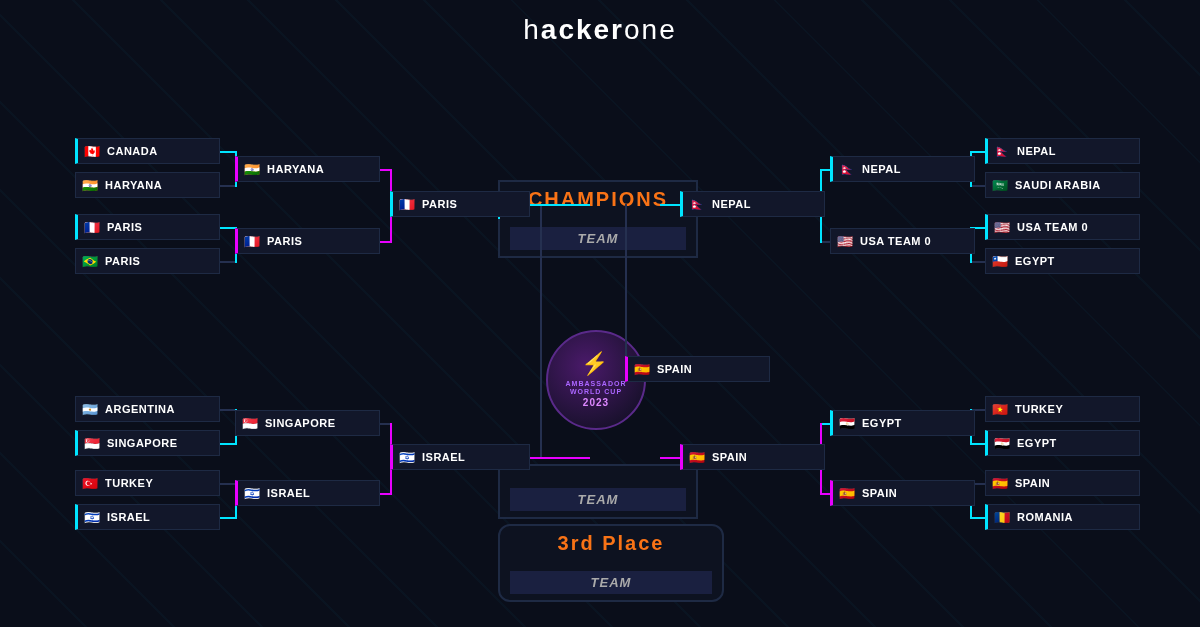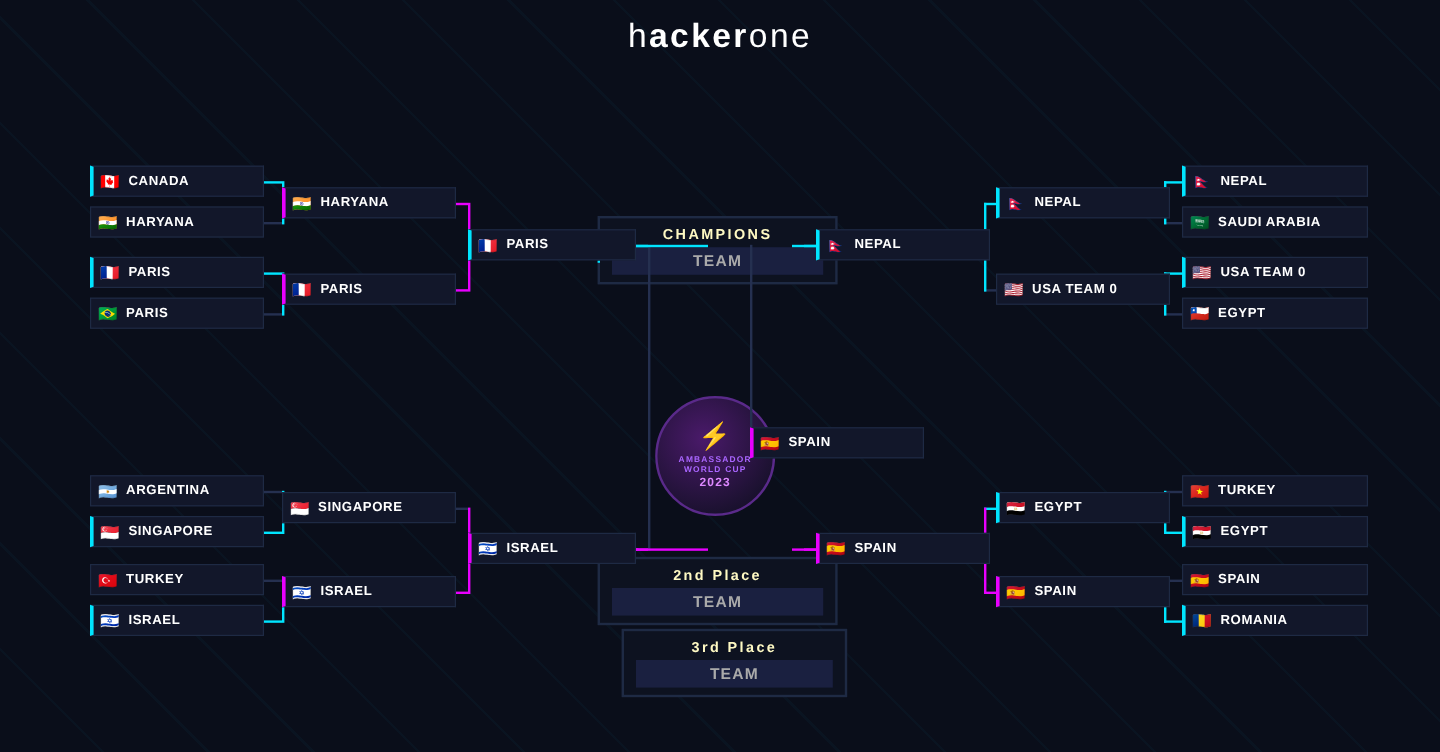--- a/index.html
+++ b/index.html
@@ -77,33 +77,34 @@
 
     
     .center-box {
       position: absolute;
       background: #0d1220;
       border: 2px solid #1e2a44;
       text-align: center;
       padding: 6px 10px;
     }
     .center-box .label {
-      font-size: 12px;
+      font-size: 20px;
       font-weight: 900;
       letter-spacing: 2px;
-      color: #fef9c3;
+      color: #f97316;
     }
     .center-box .team-name {
       background: #1a2040;
       padding: 4px 20px;
       font-size: 13px;
       font-weight: 700;
       letter-spacing: 1px;
-      margin-top: 4px;
+      margin-top: 16px;
       color: #aaa;
+      font-style: italic;
     }
 
     
     .logo-center {
       position: absolute;
       width: 120px;
       height: 120px;
       display: flex;
       flex-direction: column;
       align-items: center;
@@ -288,24 +289,23 @@
       <span>SPAIN</span>
     </div>
     <div class="line" style="top: 152px; left: 670px; width: 10px; height: 2px; background: rgb(0, 229, 255);"></div>
     <div class="line" style="top: 152px; left: 625px; width: 2px; height: 154px; background: rgb(37, 48, 80);"></div>
     <div class="line" style="top: 405px; left: 670px; width: 10px; height: 2px; background: rgb(232, 0, 255);"></div>
     <div class="center-box" style="top: 128px; left: 498px; width: 200px;">
       <div class="label">CHAMPIONS</div>
       <div class="team-name">TEAM</div>
     </div>
     <div class="center-box" style="top: 412px; left: 498px; width: 200px;">
-      <div class="label">2nd Place</div>
       <div class="team-name">TEAM</div>
     </div>
-    <div class="center-box" style="top: 472px; left: 518px; width: 188px;">
+    <div class="center-box" style="top: 472px; left: 498px; width: 226px; border-radius: 12px;">
       <div class="label">3rd Place</div>
       <div class="team-name">TEAM</div>
     </div>
     <div class="logo-center" style="position: absolute; top: 268px; left: 536px;">
   <div class="logo-circle">
     <div style="display:flex;flex-direction:column;align-items:center;">
       <div style="font-size:22px;color:#cc44ff;margin-bottom:2px;">⚡</div>
       <div style="font-size:7px;letter-spacing:1px;color:#aa66ff;text-align:center;">AMBASSADOR<br>WORLD CUP<br><span style="font-size:10px;color:#dd88ff">2023</span></div>
     </div>
   </div>

